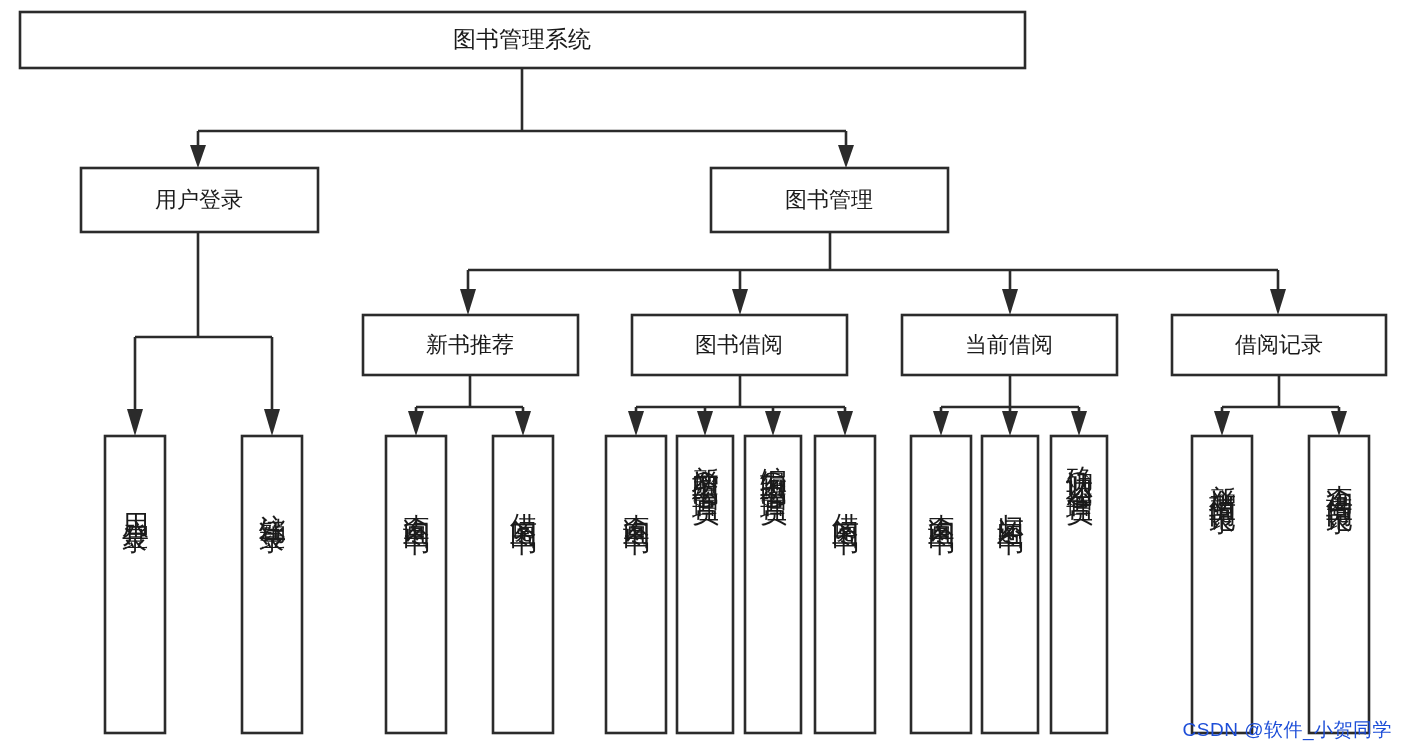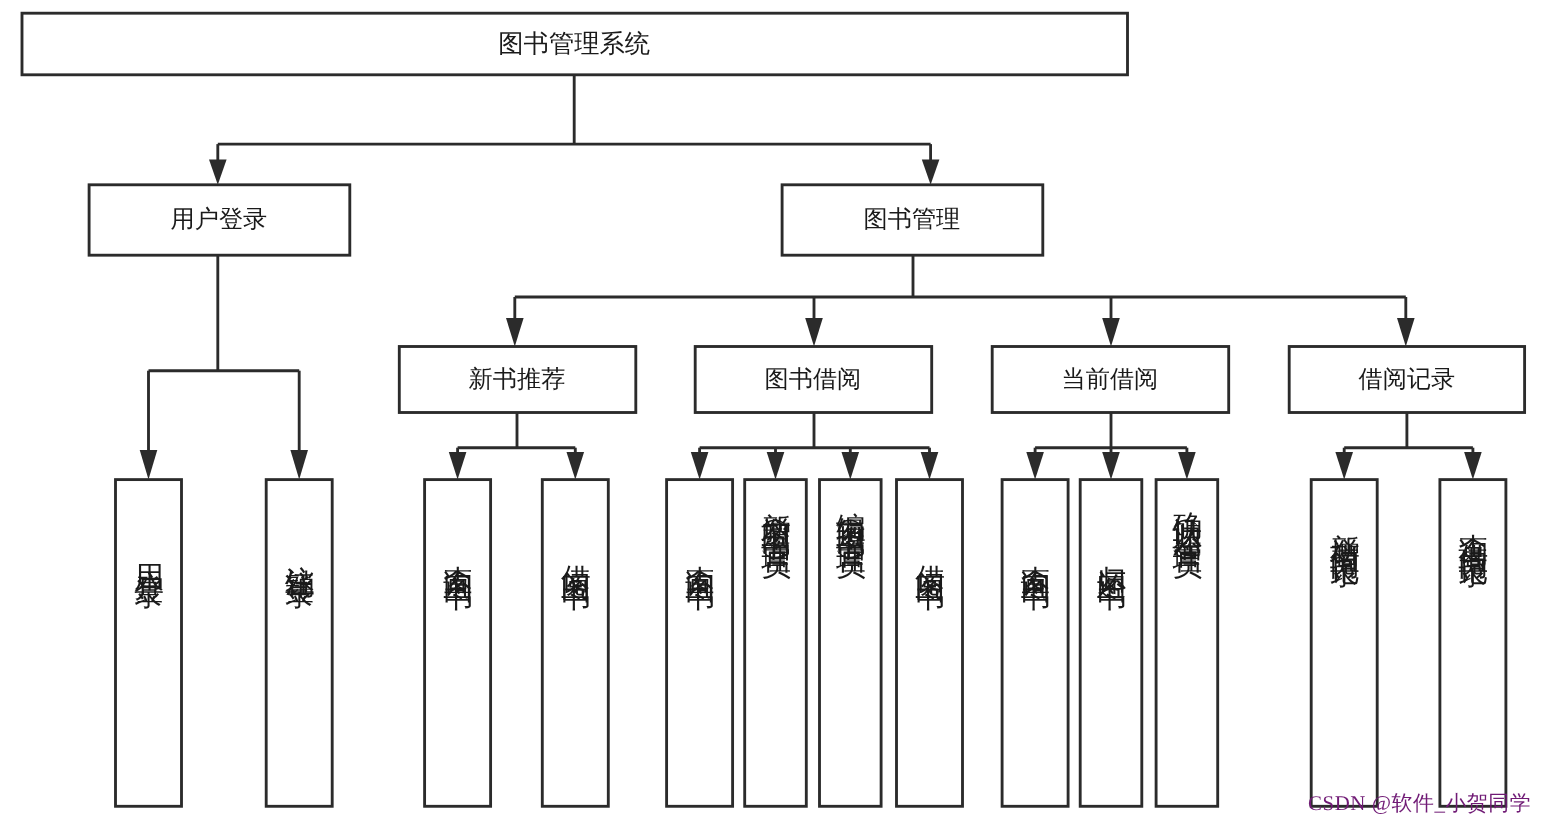--- a/index.html
+++ b/index.html
@@ -68,23 +68,23 @@
     font-size: 27px;
     line-height: 1.0;
     color: #1a1a1a;
     letter-spacing: 5px;
     white-space: nowrap;
   }
   .watermark {
     position: absolute;
     right: 8px;
     bottom: 4px;
-    font-family: Liberation Serif, serif;
+    font-family: Liberation Sans, sans-serif;
     font-size: 19px;
-    color: #701a75;
+    color: #1d4ed8;
     letter-spacing: 0.5px;
     white-space: nowrap;
     user-select: none;
     margin-top: 39px;
   }
 </style>
 </head>
 <body>
 
 <div id="diagram-root">

